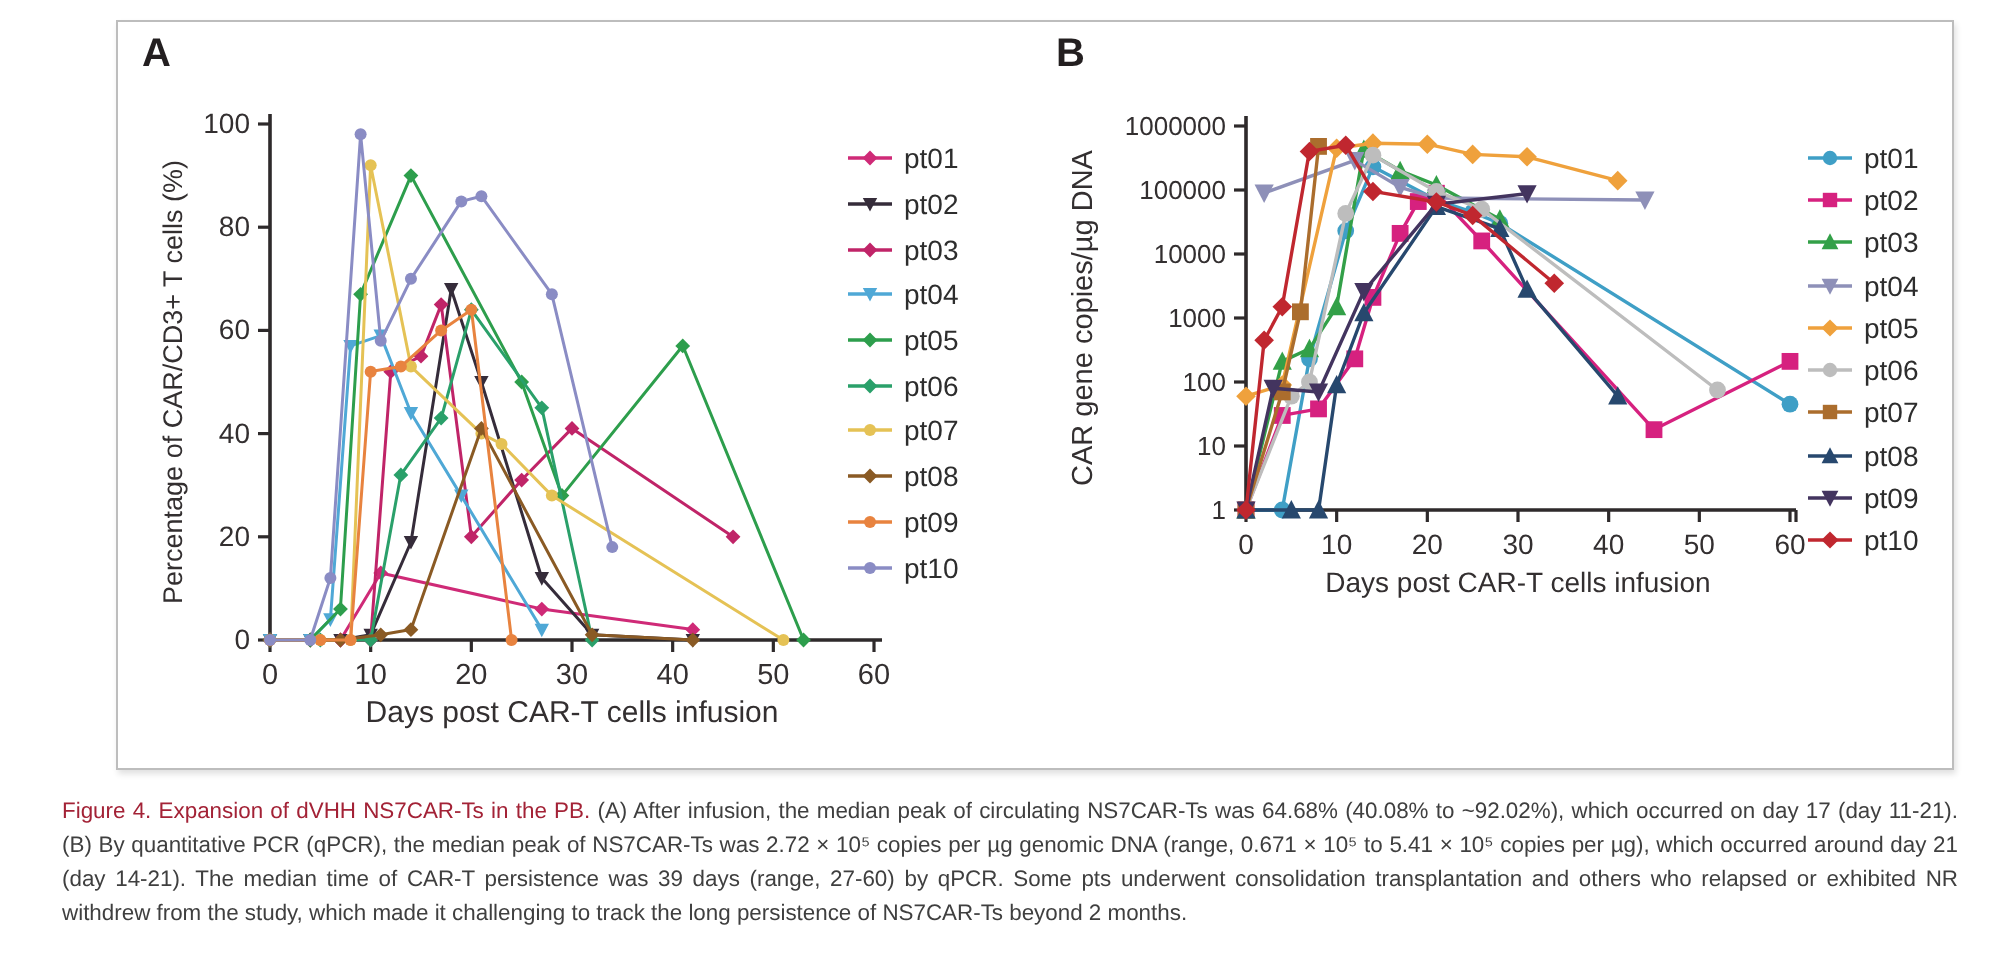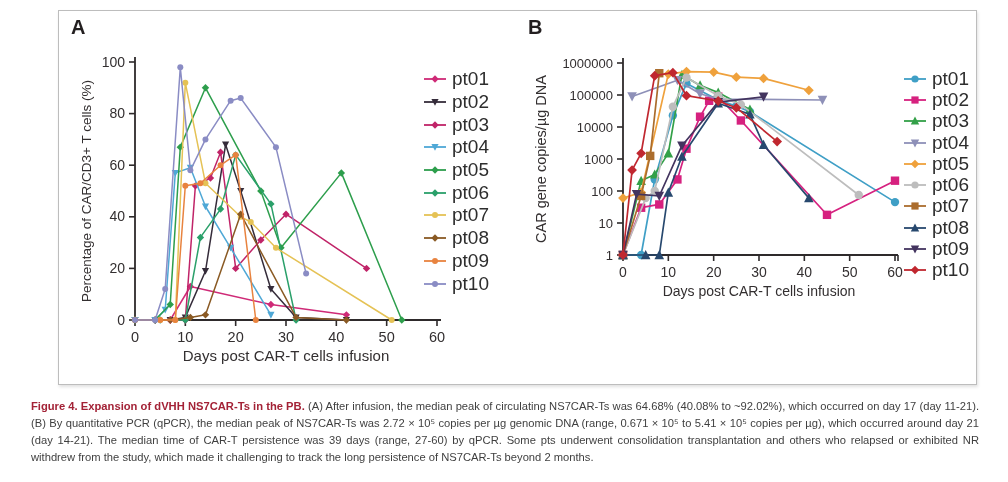--- a/index.html
+++ b/index.html
@@ -12,24 +12,24 @@
   #label-b{left:528px;top:16px;}
   .chart-svg{position:absolute;}
   #chart-a{left:75px;top:20px;}
   #chart-b{left:532px;top:20px;}
   .legend{position:absolute;display:flex;flex-direction:column;}
   #legend-a{left:423px;top:68px;}
   #legend-b{left:903px;top:68px;}
   .legend-item{display:flex;align-items:center;gap:5px;}
   #legend-a .legend-item{height:22.7px;}
   #legend-b .legend-item{height:21.3px;}
-  .legend-label{font-size:19px;color:#2d2d2d;}
+  .legend-label{font-size:14px;color:#2d2d2d;}
   .caption{position:absolute;left:31px;top:398px;width:948px;
       font-size:11.2px;line-height:1.52;color:#3f3f3f;text-align:justify;margin:0;}
-  .cap-title{font-weight:bold;color:#a32236;}
+  .cap-title{font-weight:normal;color:#a32236;}
   svg text{font-family:"Liberation Sans","DejaVu Sans",sans-serif;}
 </style>
 </head>
 <body>
 
 <div class="figure-box"></div>
 
 <div id="label-a" class="panel-letter">A</div>
 <div id="label-b" class="panel-letter">B</div>
 

